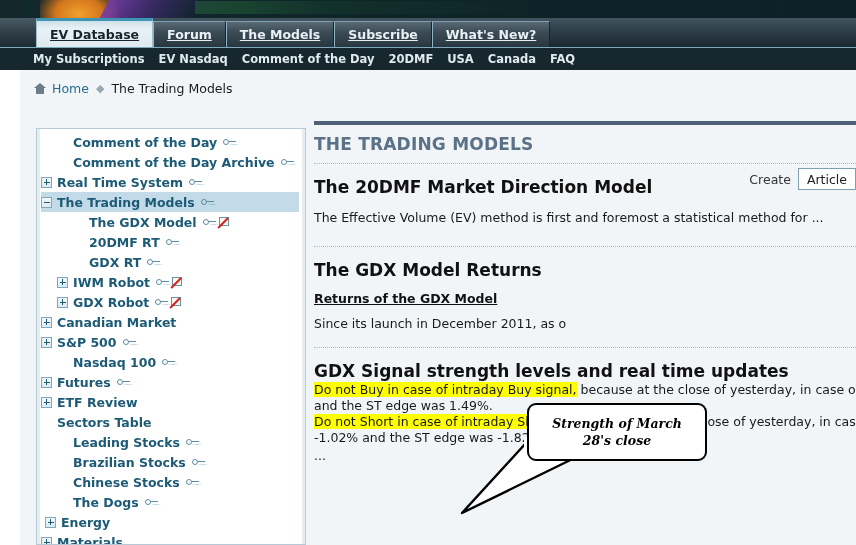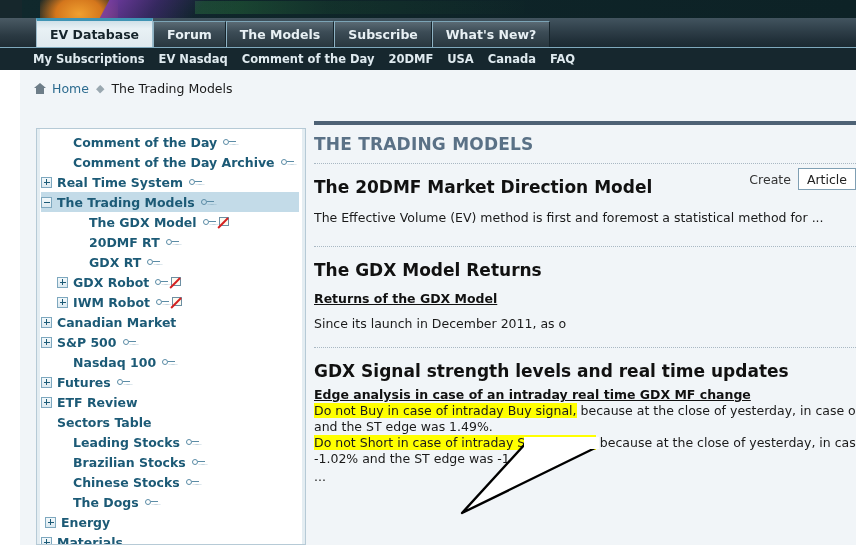--- a/index.html
+++ b/index.html
@@ -86,20 +86,21 @@
     font-weight: bold;
     font-size: 12.5px;
     color: #e8f0f4;
     background: linear-gradient(180deg, #5a6a74 0%, #3c4c56 40%, #28373f 100%);
     border-left: 1px solid #8fb3c4;
     border-right: 1px solid #16242b;
     border-top: 1px solid #7ca4b6;
     box-sizing: border-box;
     white-space: nowrap;
     cursor: pointer;
+    text-decoration: underline;
   }
   .tab.active {
     height: 29px;
     line-height: 27px;
     margin-top: 0;
     color: #16242b;
     background: linear-gradient(180deg, #cfe0e8 0%, #e8f1f5 30%, #dfe9ee 100%);
     border-top: 3px solid #3f94b4;
     border-left: 1px solid #9dbccc;
     border-right: 1px solid #9dbccc;
@@ -500,27 +501,27 @@
           <span class="label">20DMF RT</span>
           <span class="key-icon"></span>
         </div>
         <div class="nav-item" style="padding-left: 32px;">
           <span class="expander-spacer"></span>
           <span class="label">GDX RT</span>
           <span class="key-icon"></span>
         </div>
         <div class="nav-item" style="padding-left: 16px;">
           <span class="expander plus"></span>
+          <span class="label">IWM Robot</span>
+          <span class="key-icon"></span>
+          <span class="book-icon"></span>
+        </div>
+        <div class="nav-item" style="padding-left: 16px;">
+          <span class="expander plus"></span>
           <span class="label">GDX Robot</span>
-          <span class="key-icon"></span>
-          <span class="book-icon"></span>
-        </div>
-        <div class="nav-item" style="padding-left: 16px;">
-          <span class="expander plus"></span>
-          <span class="label">IWM Robot</span>
           <span class="key-icon"></span>
           <span class="book-icon"></span>
         </div>
         <div class="nav-item" style="padding-left: 0px;">
           <span class="expander plus"></span>
           <span class="label">Canadian Market</span>
         </div>
         <div class="nav-item" style="padding-left: 0px;">
           <span class="expander plus"></span>
           <span class="label">S&amp;P 500</span>
@@ -583,27 +584,27 @@
     <div class="h2">The 20DMF Market Direction Model</div>
     <div class="body-text">The Effective Volume (EV) method is first and foremost a statistical method for ...</div>
     <div class="dotted" style="margin-top:21px;"></div>
 
     <div class="h2">The GDX Model Returns</div>
     <div><a class="h3-link">Returns of the GDX Model</a></div>
     <div class="body-text" style="margin-top:10px;">Since its launch in December 2011, as o</div>
     <div class="dotted" style="margin-top:16px;"></div>
 
     <div class="h2">GDX Signal strength levels and real time updates</div>
-    <div class="edge-head">Edge analysis in case of an intraday real time GDX MF change</div>
     <div class="edge-line"><span class="hl">Do not Buy in case of intraday Buy signal,</span><span> because at the close of yesterday, in case of a Buy signal</span></div>
     <div class="edge-line">and the ST edge was 1.49%.</div>
     <div class="edge-line"><span class="hl">Do not Short in case of intraday Short signal,</span><span> because at the close of yesterday, in case of a Short</span></div>
     <div class="edge-line">-1.02% and the ST edge was -1.82%.</div>
     <div class="ellipsis">...</div>
   </div>
 
   <div id="callout">
     <svg class="tail" width="260" height="75" viewBox="0 0 260 75">
       <polygon points="64,0 133,5 0,70" fill="#ffffff" stroke="#000000" stroke-width="2.4" stroke-linejoin="round"></polygon>
       <rect x="62" y="-6" width="75" height="12" fill="#ffffff" stroke="none"></rect>
     </svg>
+    <div class="bubble">Strength of March 28's close</div>
   </div>
 </div>
 
 </body></html>

